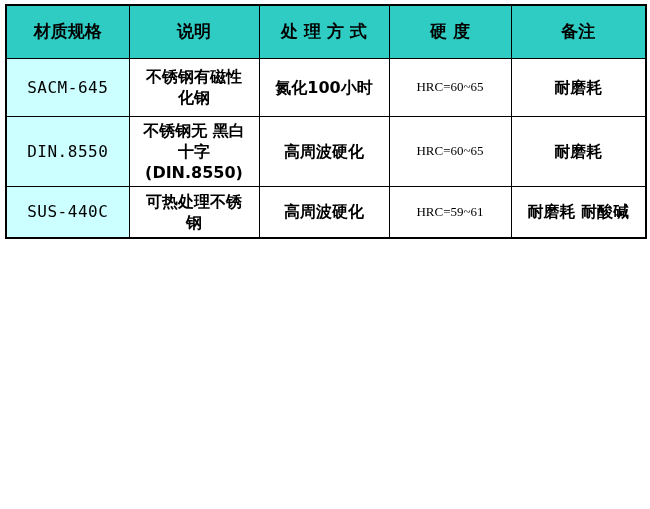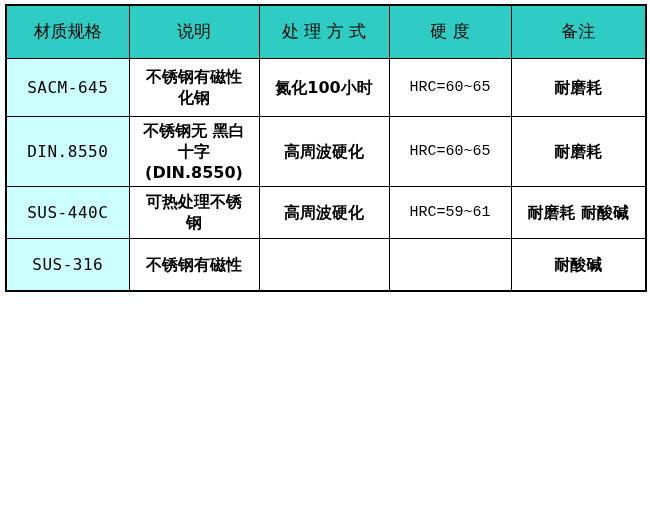--- a/index.html
+++ b/index.html
@@ -32,21 +32,21 @@
     text-align: center;
     vertical-align: middle;
     padding: 0 3px;
     white-space: pre-line;
     overflow: hidden;
     color: #000000;
   }
   table.materials thead tr { height: 53px; }
   table.materials th {
     background: #2fccc4;
-    font-weight: normal;
+    font-weight: bold;
     font-size: 17px;
     color: #000000;
   }
   
   tbody tr:nth-child(1) { height: 58px; }
   tbody tr:nth-child(2) { height: 70px; }
   tbody tr:nth-child(3) { height: 52px; }
   tbody tr:nth-child(4) { height: 53px; }
   tbody tr:nth-child(5) { height: 52px; }
   tbody tr:nth-child(6) { height: 51px; }
@@ -61,22 +61,22 @@
     font-weight: normal;
     letter-spacing: 0.5px;
     margin-left: 32px;
   }
   td.desc, td.process, td.note {
     font-size: 16px;
     font-weight: bold;
     line-height: 21px;
   }
   td.hardness {
-    font-family: Liberation Mono, monospace;
-    font-size: 15px;
+    font-family: Liberation Serif, serif;
+    font-size: 13px;
     font-weight: normal;
   }
 </style>
 </head>
 <body>
 
 <div id="stage">
   <table class="materials">
     <colgroup>
       <col style="width:123px">
@@ -113,22 +113,15 @@
         <td class="note">耐磨耗</td>
       </tr>
       <tr>
         <td class="spec">SUS-440C</td>
         <td class="desc">可热处理不锈
 钢</td>
         <td class="process">高周波硬化</td>
         <td class="hardness">HRC=59~61</td>
         <td class="note">耐磨耗 耐酸碱</td>
       </tr>
-      <tr>
-        <td class="spec">SUS-316</td>
-        <td class="desc">不锈钢有磁性</td>
-        <td class="process"></td>
-        <td class="hardness"></td>
-        <td class="note">耐酸碱</td>
-      </tr>
     </tbody>
   </table>
 </div>
 
 </body></html>

